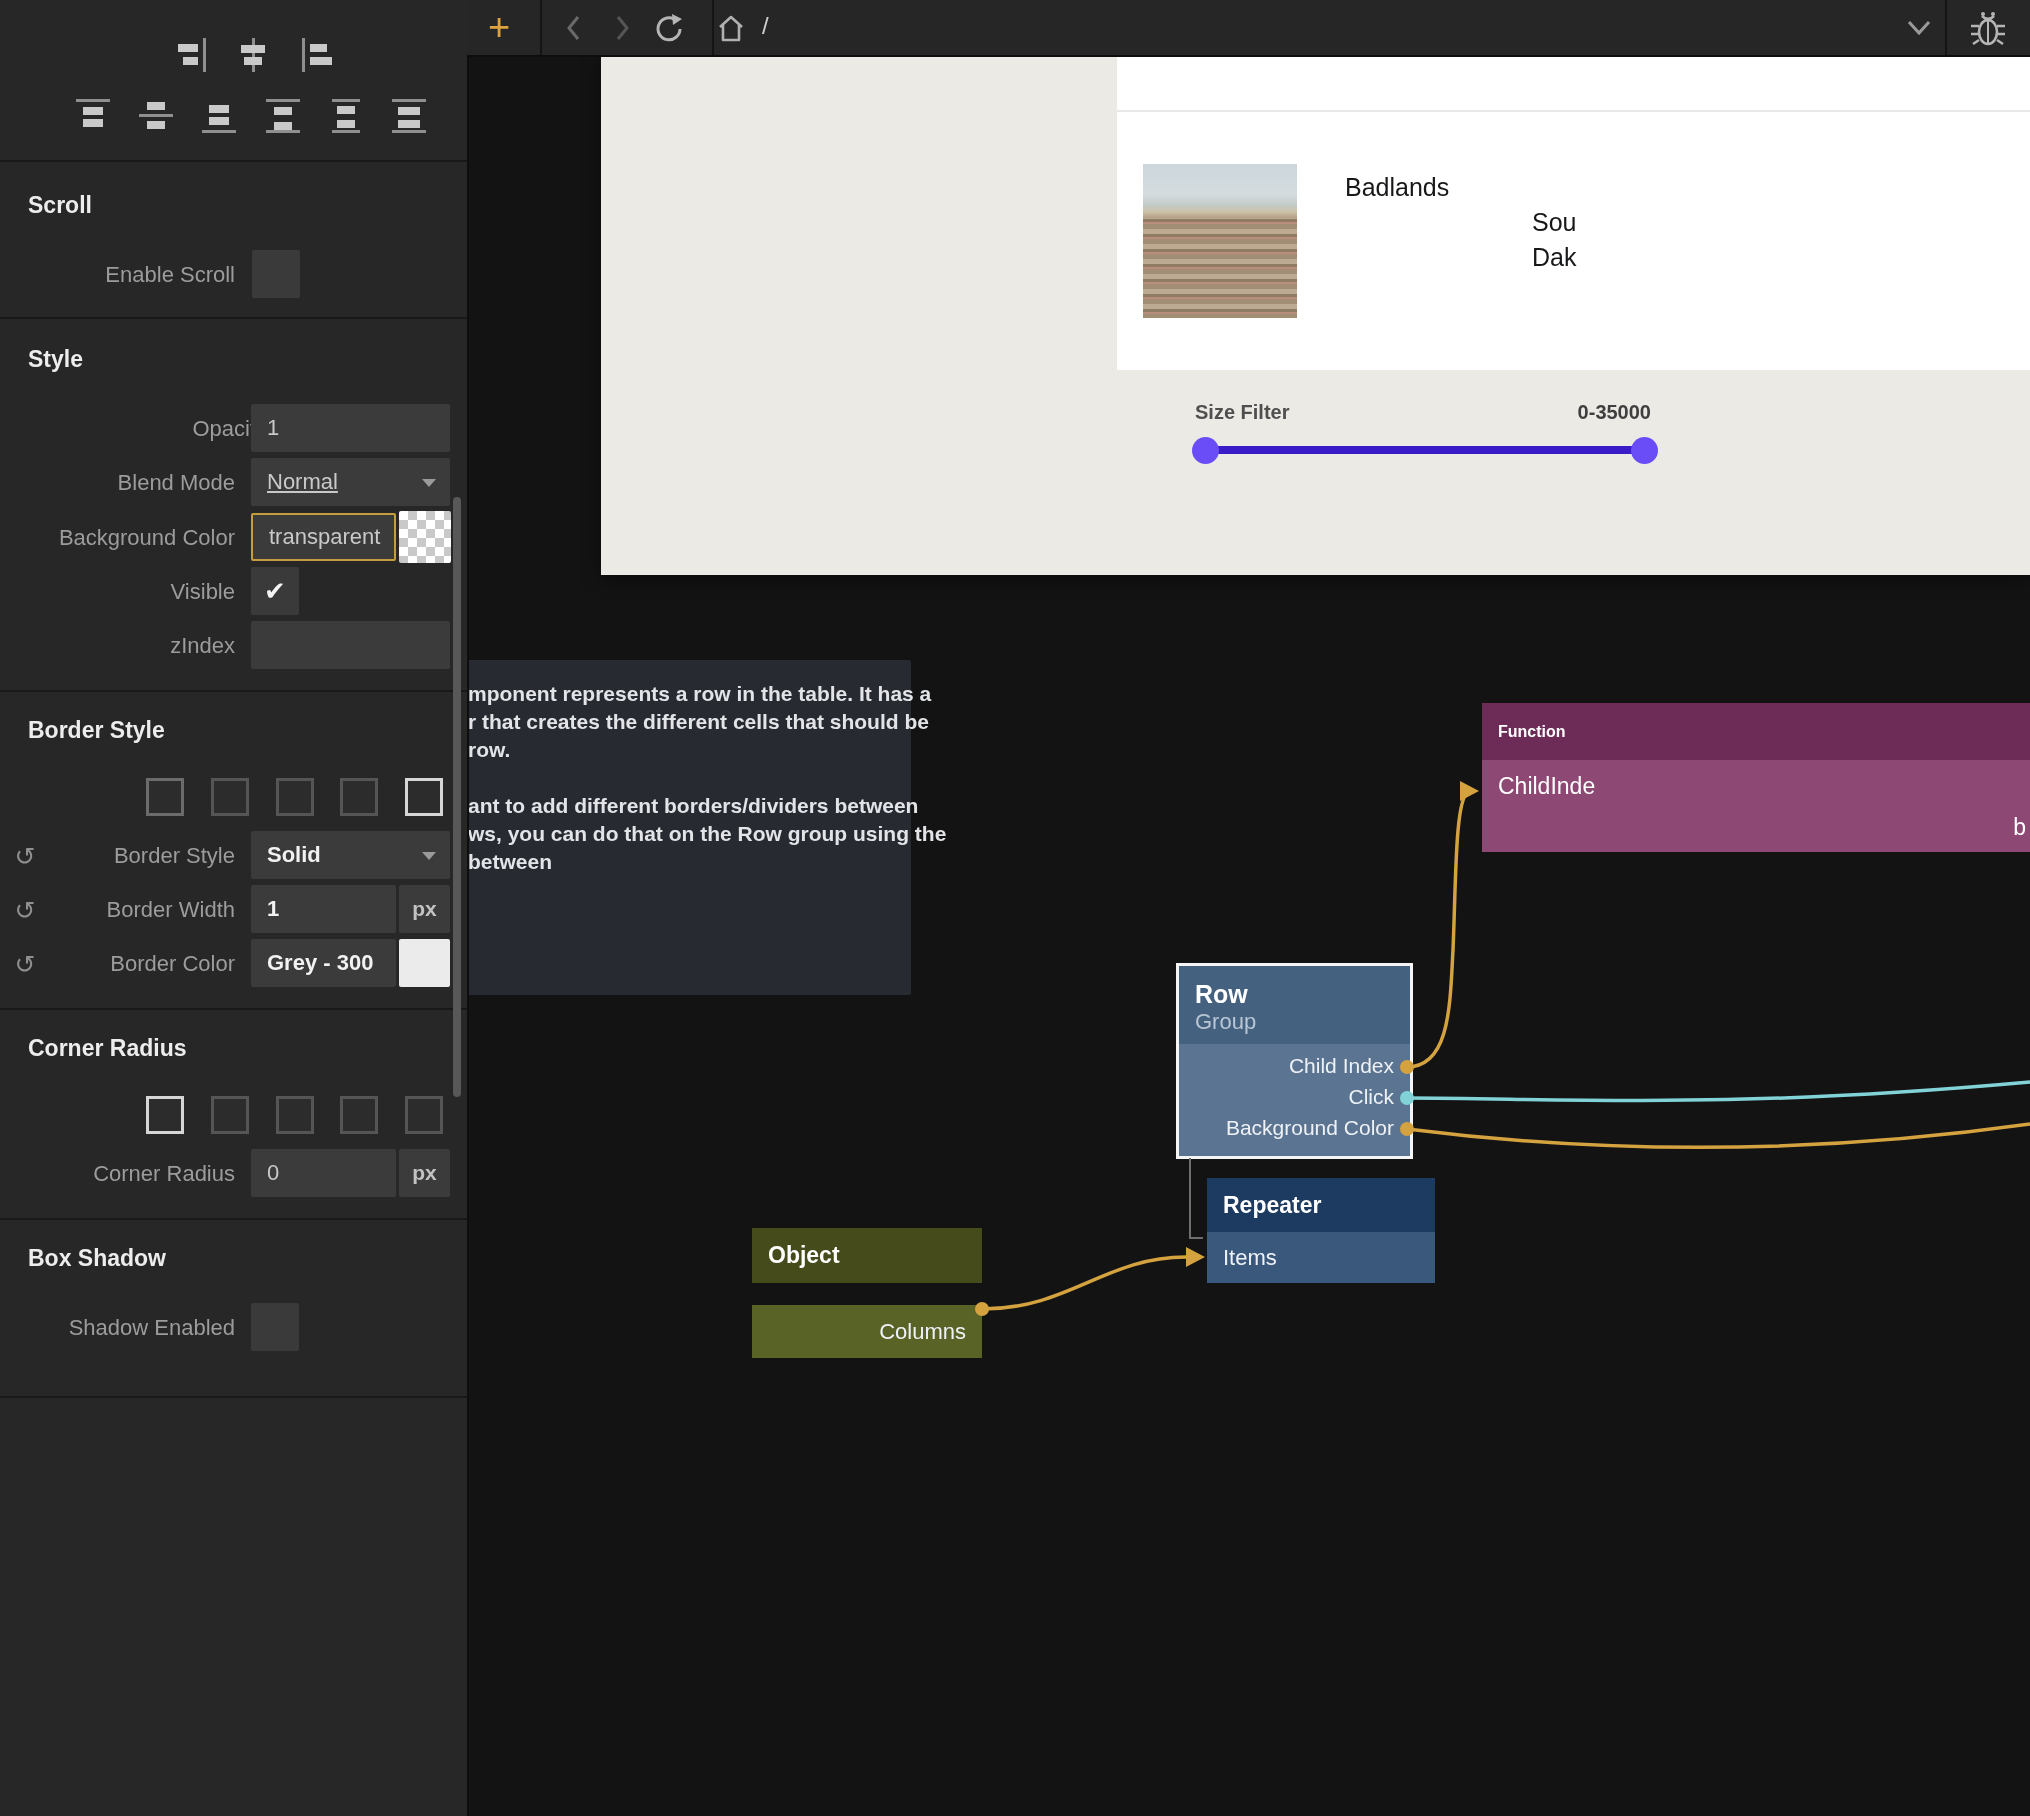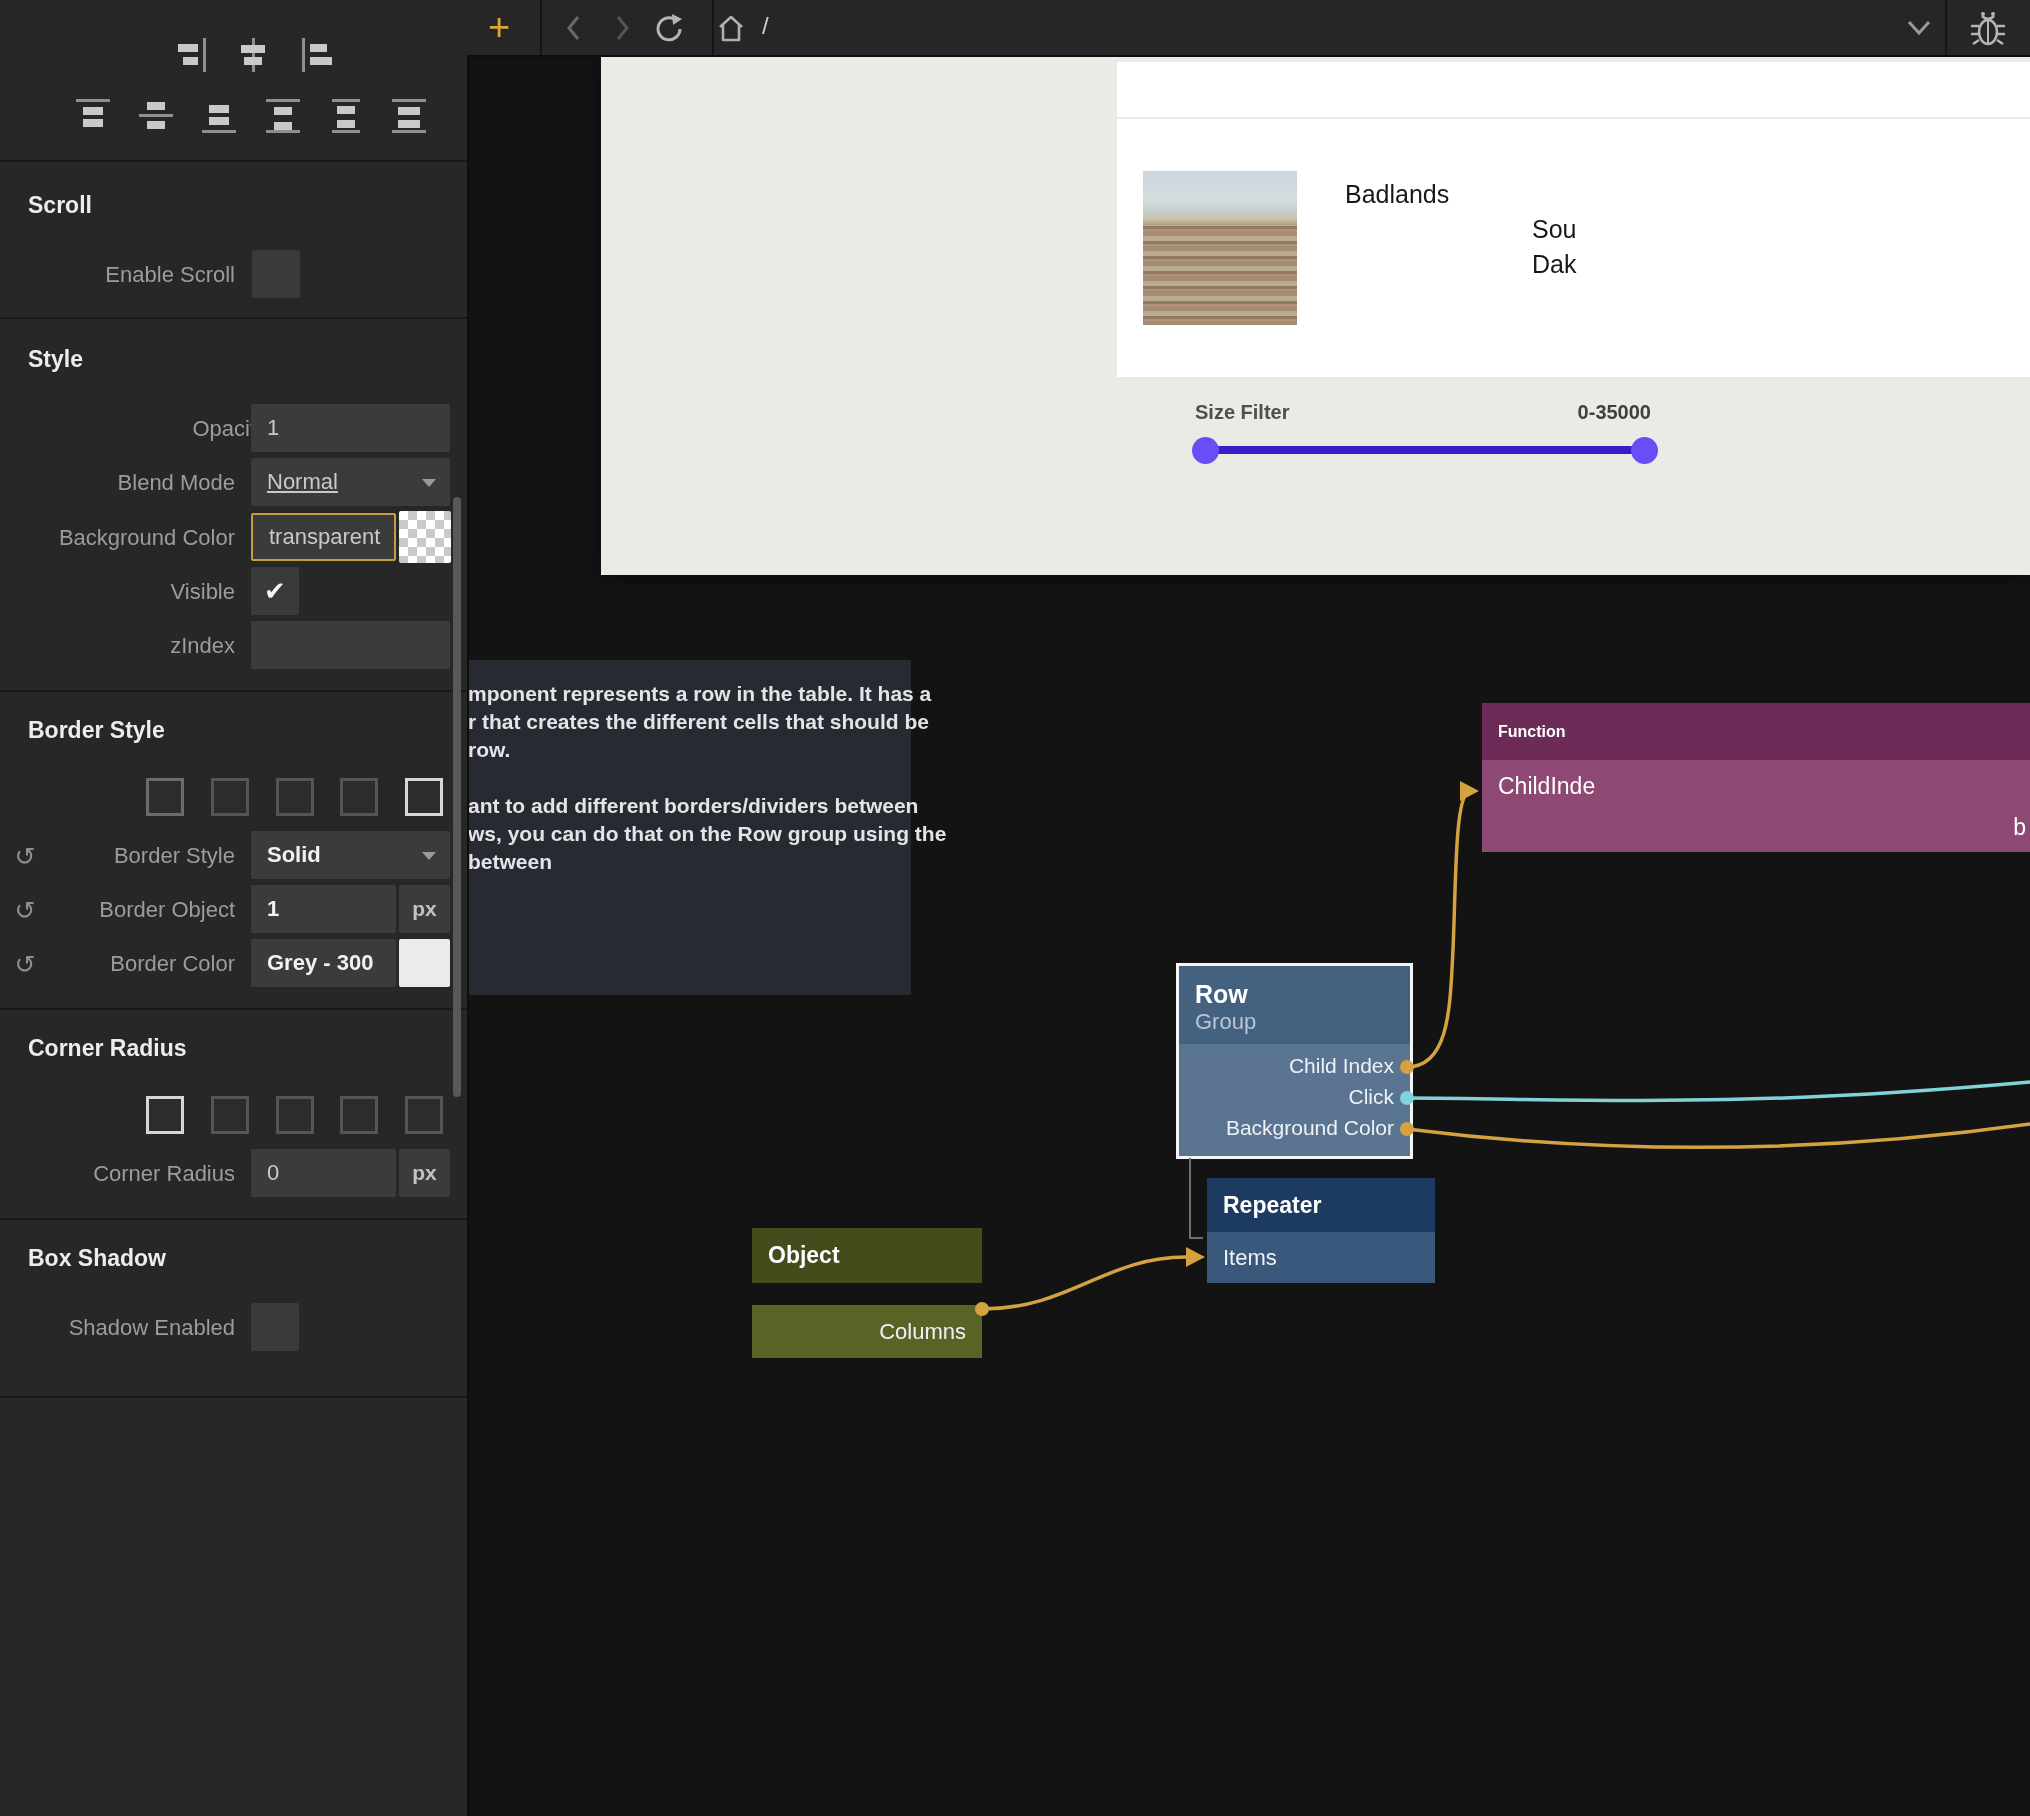--- a/index.html
+++ b/index.html
@@ -39,21 +39,21 @@
   #pathtxt{position:absolute;left:295px;top:12px;font-size:24px;color:#cfcfcf;}
   
   #preview{left:601px;top:55px;width:1429px;height:520px;background:#eceae4;z-index:15;box-shadow:0 4px 18px rgba(0,0,0,.45);}
   .staterow{position:absolute;left:0;height:26px;}
   .statebox{position:absolute;left:595px;width:25px;height:25px;border:2.5px solid #3c3e40;border-radius:4px;background:transparent;box-sizing:border-box;}
   .statelbl{position:absolute;left:641px;top:-4px;font-size:25px;color:#1b1d1f;white-space:nowrap;}
   #sizelbl{position:absolute;left:594px;top:346px;font-size:20px;font-weight:700;color:#4f4f4f;}
   #rangelbl{position:absolute;left:850px;top:346px;width:200px;text-align:right;font-size:20px;font-weight:700;color:#3f3f3f;}
   #slidertrack{position:absolute;left:604px;top:391px;width:439px;height:8px;border-radius:4px;}
   .shandle{position:absolute;top:382px;width:27px;height:27px;border-radius:50%;}
-  #card{position:absolute;left:516px;top:0;width:913px;height:315px;background:#ffffff;margin-top:7px;}
+  #card{position:absolute;left:516px;top:0;width:913px;height:315px;background:#ffffff;}
   #cardline{position:absolute;left:0;top:55px;width:913px;height:2px;background:#e8e8e8;}
   #photo{position:absolute;left:26px;top:109px;width:154px;height:154px;
     background:
       linear-gradient(180deg,#ccd6dc 0%,#d4dcde 20%,#c2cbc6 27%,#cdc1a9 31%,#b4a085 35%,rgba(0,0,0,0) 35%),
       repeating-linear-gradient(180deg,#a28e74 0 5px,#bcab92 5px 10px,#8f7c63 10px 13px,#b98e7c 13px 15px);}
   #cardname{position:absolute;left:228px;top:118px;font-size:25px;color:#17181a;}
   #cardstate{position:absolute;left:415px;top:150px;font-size:25px;color:#17181a;line-height:35px;}
   
   #tooltip{left:451px;top:660px;width:460px;height:335px;background:#272a31;z-index:5;border-radius:2px;}
   #tooltip .tl{position:absolute;left:17px;width:430px;font-size:21px;font-weight:600;color:#e2e4e8;white-space:nowrap;}
@@ -170,21 +170,21 @@
   </div>
 
   <div class="reset" style="top:842px;">↺</div>
   <div class="lbl" style="top:843px;">Border Style</div>
   <div class="inp bold" style="left:251px;top:831px;width:199px;">
     <span>Solid</span>
     <span class="sel-arrow"></span>
   </div>
 
   <div class="reset" style="top:896px;">↺</div>
-  <div class="lbl" style="top:897px;">Border Object</div>
+  <div class="lbl" style="top:897px;">Border Width</div>
   <div class="inp bold" style="left:251px;top:885px;width:145px;">1</div>
   <div class="unit" style="left:399px;top:885px;font-weight:700;">px</div>
 
   <div class="reset" style="top:950px;">↺</div>
   <div class="lbl" style="top:951px;">Border Color</div>
   <div class="inp bold" style="left:251px;top:939px;width:145px;">Grey - 300</div>
   <div class="abs" style="left: 399px; top: 939px; width: 51px; height: 48px; border-radius: 2px; background: rgb(235, 235, 235);"></div>
 
   <div class="divider" style="top:1008px;"></div>
 

